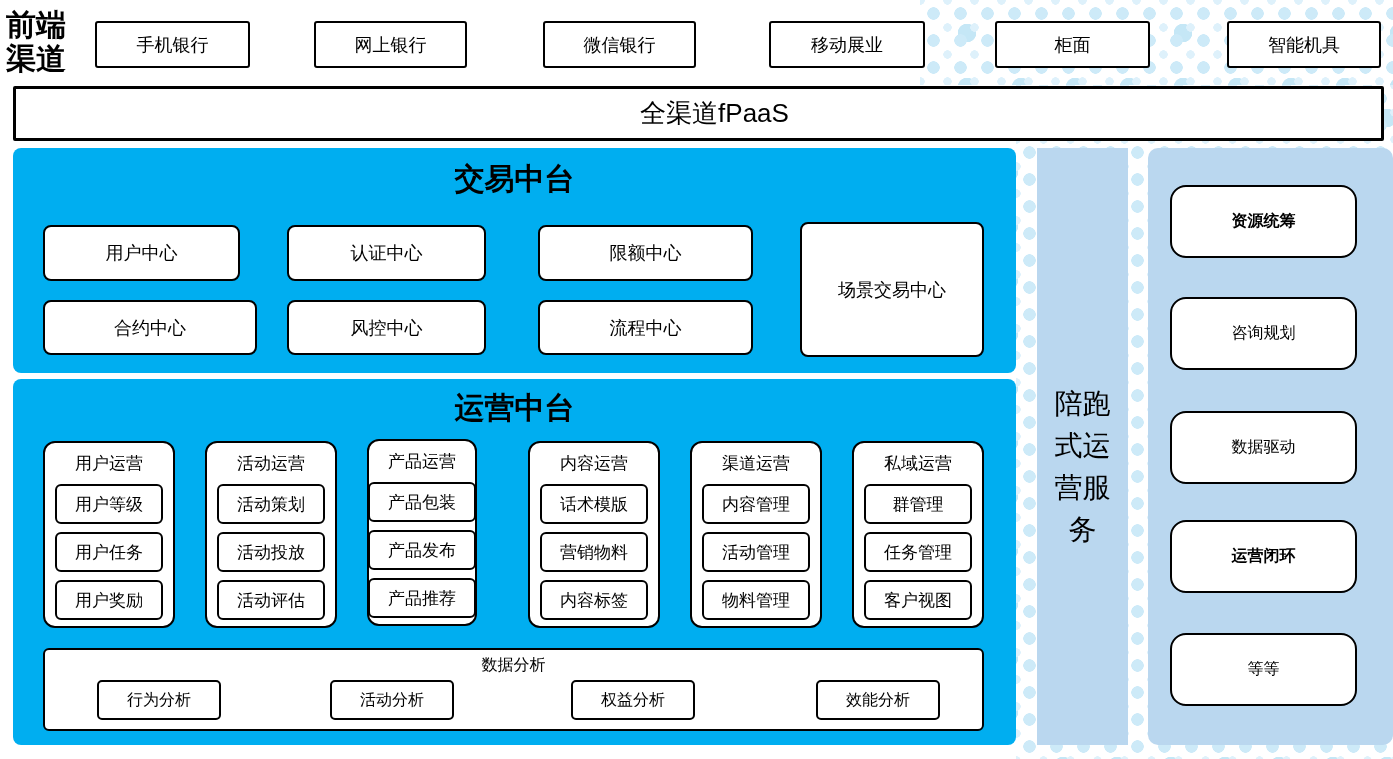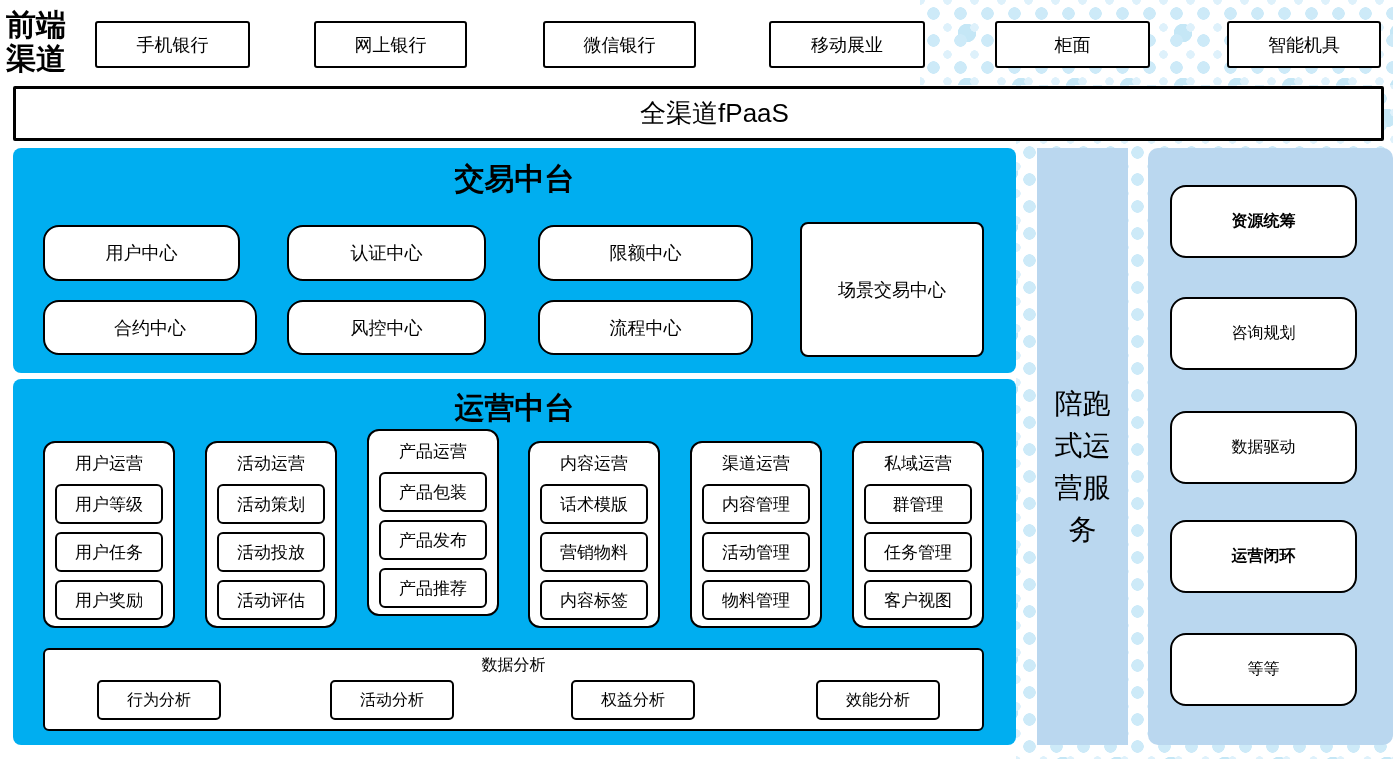--- a/index.html
+++ b/index.html
@@ -8,21 +8,21 @@
   .dots{position:absolute;z-index:0;
     background-image:
       radial-gradient(circle, #cdeaf8 0 6px, transparent 6.5px),
       radial-gradient(circle, #def1fb 0 4px, transparent 4.5px),
       radial-gradient(circle, #c5e7f6 0 9px, transparent 9.5px);
     background-size:27px 27px,27px 27px,54px 54px;
     background-position:0 0,14px 14px,20px 6px;}
   .dots-top{left:920px;top:0;width:473px;height:85px;}
   .dots-right{left:1016px;top:85px;width:377px;height:674px;}
   .abs{position:absolute;}
-  .wbox{background:#fff;border:2px solid #000;border-radius:16px;
+  .wbox{background:#fff;border:2px solid #000;border-radius:8px;
         display:flex;align-items:center;justify-content:center;text-align:center;
         box-sizing:border-box;z-index:2;}
   .front-label{left:6px;top:8px;width:68px;font-size:30px;font-weight:bold;
         font-family:"Liberation Serif","DejaVu Serif",serif;line-height:34px;
         word-break:break-all;text-align:left;z-index:2;}
   .chan{top:21px;height:47px;font-size:18px;border-radius:3px;}
   .fpaas{left:13px;top:86px;width:1371px;height:55px;border-width:3px;font-size:26px;border-radius:2px;padding-left:32px;}
   .section{left:13px;width:1003px;background:#00AEF0;border-radius:8px;z-index:1;}
   .sec-title{width:100%;text-align:center;font-size:30px;font-weight:bold;z-index:2;}
   .cbox{font-size:18px;}
@@ -78,21 +78,21 @@
       <div class="wbox gitem">用户等级</div>
       <div class="wbox gitem">用户任务</div>
       <div class="wbox gitem">用户奖励</div>
     </div>
     <div class="abs group" style="left:192px;top:62px;width:132px;height:187px;">
       <div class="group-title">活动运营</div>
       <div class="wbox gitem">活动策划</div>
       <div class="wbox gitem">活动投放</div>
       <div class="wbox gitem">活动评估</div>
     </div>
-    <div class="abs group" style="left:354px;top:50px;width:132px;height:187px;">
+    <div class="abs group" style="left:354px;top:60px;width:110px;height:187px;">
       <div class="group-title">产品运营</div>
       <div class="wbox gitem">产品包装</div>
       <div class="wbox gitem">产品发布</div>
       <div class="wbox gitem">产品推荐</div>
     </div>
     <div class="abs group" style="left:515px;top:62px;width:132px;height:187px;">
       <div class="group-title">内容运营</div>
       <div class="wbox gitem">话术模版</div>
       <div class="wbox gitem">营销物料</div>
       <div class="wbox gitem">内容标签</div>

